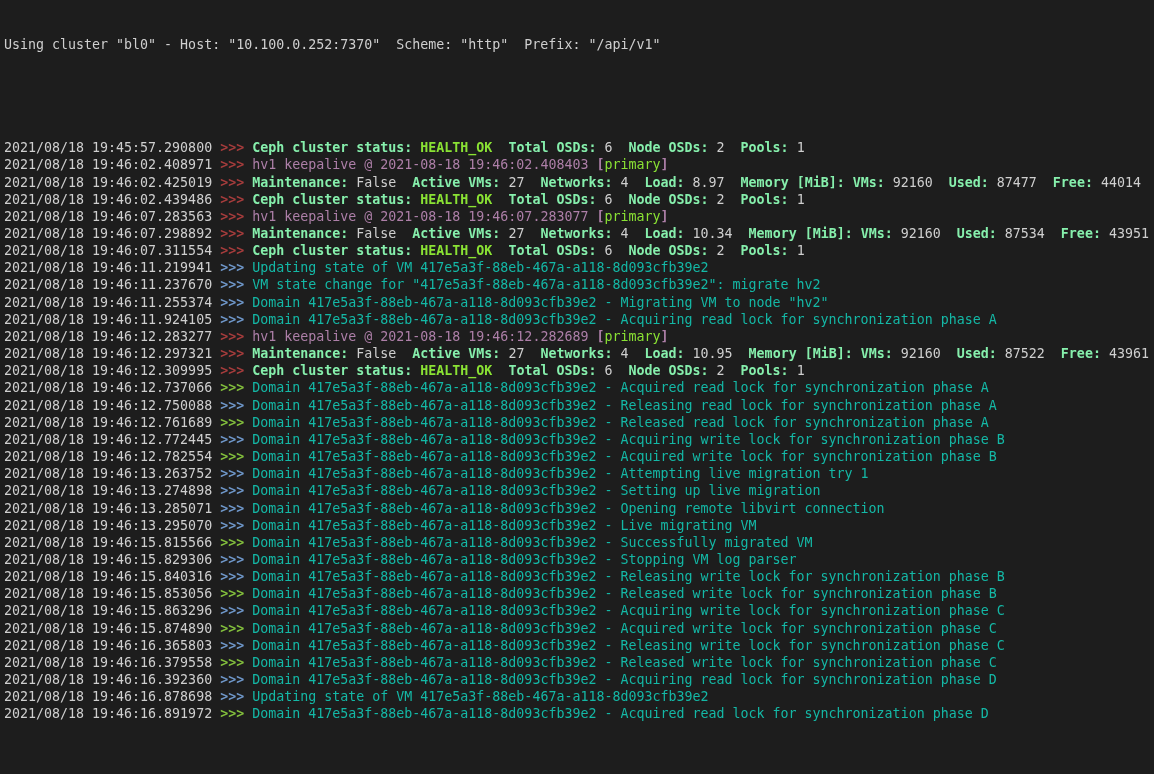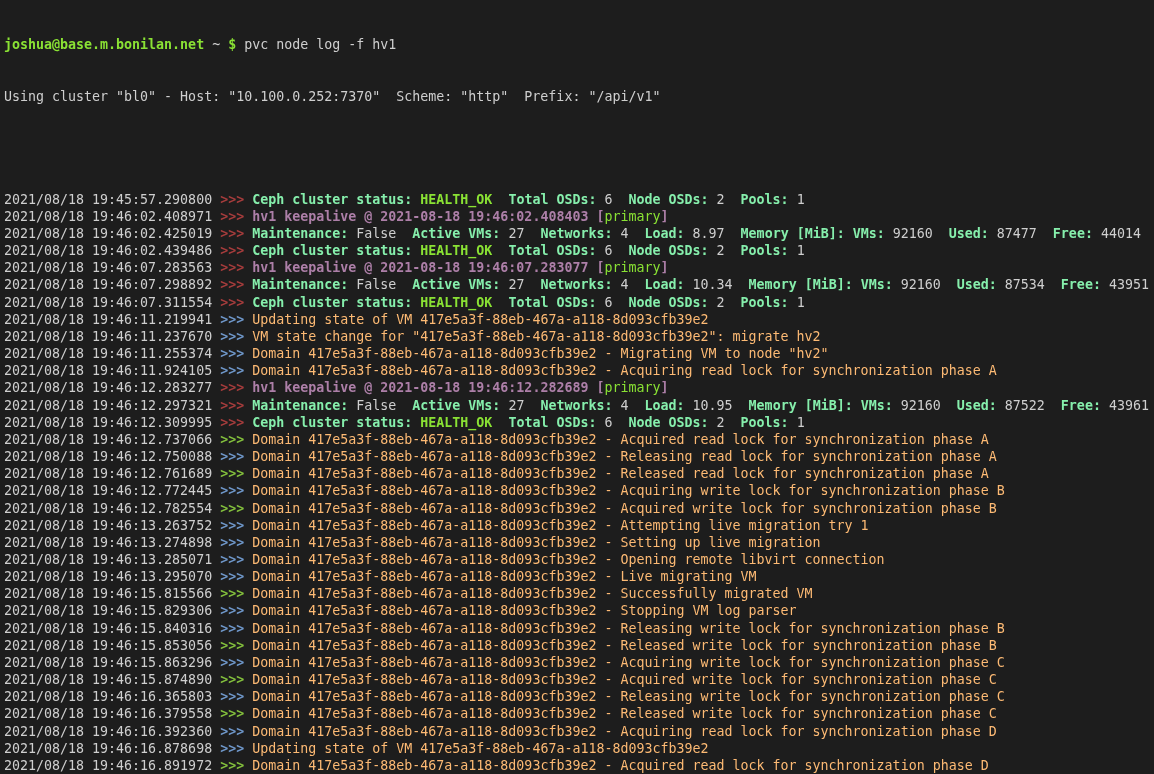--- a/index.html
+++ b/index.html
@@ -9,33 +9,32 @@
     box-sizing:border-box;
     padding:2px 0 0 4px;
     background:#1d1d1d;
     font-family:"DejaVu Sans Mono", monospace;
     font-size:13.3px;
     line-height:17.15px;
     white-space:pre;
   }
   .line{min-height:17.15px;white-space:pre;}
   .v  {color:#cfcfcf;}
-  .pl {color:#fdba74;}
+  .pl {color:#14b8a6;}
   .lb {color:#86efac;font-weight:bold;}
   .ok {color:#8ae234;font-weight:bold;}
-  .ka {color:#ad7fa8;font-weight:bold;margin-top:16px;}
+  .ka {color:#ad7fa8;font-weight:normal;margin-top:16px;}
   .br {color:#ad7fa8;font-weight:bold;}
   .pr {color:#8ae234;font-weight:normal;}
   .m-red  {color:#a53c3c;font-weight:bold;}
   .m-blue {color:#6e96c8;font-weight:bold;}
   .m-green{color:#82be3c;font-weight:bold;}
 </style>
 </head>
 <body>
 
 <div class="terminal">
-  <div class="line"><span class="ok">joshua@base.m.bonilan.net</span><span class="v"> </span><span class="v">~</span><span class="v"> </span><span class="ok">$</span><span class="v"> </span><span class="v">pvc node log -f hv1</span></div>
   <div class="line"><span class="v">Using cluster "bl0" - Host: "10.100.0.252:7370"  Scheme: "http"  Prefix: "/api/v1"</span></div>
   <div class="line"></div>
   <div><div class="line"><span class="v">2021/08/18 19:45:57.290800 </span><span class="m-red">&gt;&gt;&gt; </span><span class="lb">Ceph cluster status: </span><span class="ok">HEALTH_OK</span><span class="v">  </span><span class="lb">Total OSDs: </span><span class="v">6  </span><span class="lb">Node OSDs: </span><span class="v">2  </span><span class="lb">Pools: </span><span class="v">1</span></div><div class="line"><span class="v">2021/08/18 19:46:02.408971 </span><span class="m-red">&gt;&gt;&gt; </span><span class="ka">hv1 keepalive @ 2021-08-18 19:46:02.408403 </span><span class="br">[</span><span class="pr">primary</span><span class="br">]</span></div><div class="line"><span class="v">2021/08/18 19:46:02.425019 </span><span class="m-red">&gt;&gt;&gt; </span><span class="lb">Maintenance: </span><span class="v">False  </span><span class="lb">Active VMs: </span><span class="v">27  </span><span class="lb">Networks: </span><span class="v">4  </span><span class="lb">Load: </span><span class="v">8.97  </span><span class="lb">Memory [MiB]: </span><span class="lb">VMs: </span><span class="v">92160  </span><span class="lb">Used: </span><span class="v">87477  </span><span class="lb">Free: </span><span class="v">44014</span></div><div class="line"><span class="v">2021/08/18 19:46:02.439486 </span><span class="m-red">&gt;&gt;&gt; </span><span class="lb">Ceph cluster status: </span><span class="ok">HEALTH_OK</span><span class="v">  </span><span class="lb">Total OSDs: </span><span class="v">6  </span><span class="lb">Node OSDs: </span><span class="v">2  </span><span class="lb">Pools: </span><span class="v">1</span></div><div class="line"><span class="v">2021/08/18 19:46:07.283563 </span><span class="m-red">&gt;&gt;&gt; </span><span class="ka">hv1 keepalive @ 2021-08-18 19:46:07.283077 </span><span class="br">[</span><span class="pr">primary</span><span class="br">]</span></div><div class="line"><span class="v">2021/08/18 19:46:07.298892 </span><span class="m-red">&gt;&gt;&gt; </span><span class="lb">Maintenance: </span><span class="v">False  </span><span class="lb">Active VMs: </span><span class="v">27  </span><span class="lb">Networks: </span><span class="v">4  </span><span class="lb">Load: </span><span class="v">10.34  </span><span class="lb">Memory [MiB]: </span><span class="lb">VMs: </span><span class="v">92160  </span><span class="lb">Used: </span><span class="v">87534  </span><span class="lb">Free: </span><span class="v">43951</span></div><div class="line"><span class="v">2021/08/18 19:46:07.311554 </span><span class="m-red">&gt;&gt;&gt; </span><span class="lb">Ceph cluster status: </span><span class="ok">HEALTH_OK</span><span class="v">  </span><span class="lb">Total OSDs: </span><span class="v">6  </span><span class="lb">Node OSDs: </span><span class="v">2  </span><span class="lb">Pools: </span><span class="v">1</span></div><div class="line"><span class="v">2021/08/18 19:46:11.219941 </span><span class="m-blue">&gt;&gt;&gt; </span><span class="pl">Updating state of VM 417e5a3f-88eb-467a-a118-8d093cfb39e2</span></div><div class="line"><span class="v">2021/08/18 19:46:11.237670 </span><span class="m-blue">&gt;&gt;&gt; </span><span class="pl">VM state change for "417e5a3f-88eb-467a-a118-8d093cfb39e2": migrate hv2</span></div><div class="line"><span class="v">2021/08/18 19:46:11.255374 </span><span class="m-blue">&gt;&gt;&gt; </span><span class="pl">Domain 417e5a3f-88eb-467a-a118-8d093cfb39e2 - Migrating VM to node "hv2"</span></div><div class="line"><span class="v">2021/08/18 19:46:11.924105 </span><span class="m-blue">&gt;&gt;&gt; </span><span class="pl">Domain 417e5a3f-88eb-467a-a118-8d093cfb39e2 - Acquiring read lock for synchronization phase A</span></div><div class="line"><span class="v">2021/08/18 19:46:12.283277 </span><span class="m-red">&gt;&gt;&gt; </span><span class="ka">hv1 keepalive @ 2021-08-18 19:46:12.282689 </span><span class="br">[</span><span class="pr">primary</span><span class="br">]</span></div><div class="line"><span class="v">2021/08/18 19:46:12.297321 </span><span class="m-red">&gt;&gt;&gt; </span><span class="lb">Maintenance: </span><span class="v">False  </span><span class="lb">Active VMs: </span><span class="v">27  </span><span class="lb">Networks: </span><span class="v">4  </span><span class="lb">Load: </span><span class="v">10.95  </span><span class="lb">Memory [MiB]: </span><span class="lb">VMs: </span><span class="v">92160  </span><span class="lb">Used: </span><span class="v">87522  </span><span class="lb">Free: </span><span class="v">43961</span></div><div class="line"><span class="v">2021/08/18 19:46:12.309995 </span><span class="m-red">&gt;&gt;&gt; </span><span class="lb">Ceph cluster status: </span><span class="ok">HEALTH_OK</span><span class="v">  </span><span class="lb">Total OSDs: </span><span class="v">6  </span><span class="lb">Node OSDs: </span><span class="v">2  </span><span class="lb">Pools: </span><span class="v">1</span></div><div class="line"><span class="v">2021/08/18 19:46:12.737066 </span><span class="m-green">&gt;&gt;&gt; </span><span class="pl">Domain 417e5a3f-88eb-467a-a118-8d093cfb39e2 - Acquired read lock for synchronization phase A</span></div><div class="line"><span class="v">2021/08/18 19:46:12.750088 </span><span class="m-blue">&gt;&gt;&gt; </span><span class="pl">Domain 417e5a3f-88eb-467a-a118-8d093cfb39e2 - Releasing read lock for synchronization phase A</span></div><div class="line"><span class="v">2021/08/18 19:46:12.761689 </span><span class="m-green">&gt;&gt;&gt; </span><span class="pl">Domain 417e5a3f-88eb-467a-a118-8d093cfb39e2 - Released read lock for synchronization phase A</span></div><div class="line"><span class="v">2021/08/18 19:46:12.772445 </span><span class="m-blue">&gt;&gt;&gt; </span><span class="pl">Domain 417e5a3f-88eb-467a-a118-8d093cfb39e2 - Acquiring write lock for synchronization phase B</span></div><div class="line"><span class="v">2021/08/18 19:46:12.782554 </span><span class="m-green">&gt;&gt;&gt; </span><span class="pl">Domain 417e5a3f-88eb-467a-a118-8d093cfb39e2 - Acquired write lock for synchronization phase B</span></div><div class="line"><span class="v">2021/08/18 19:46:13.263752 </span><span class="m-blue">&gt;&gt;&gt; </span><span class="pl">Domain 417e5a3f-88eb-467a-a118-8d093cfb39e2 - Attempting live migration try 1</span></div><div class="line"><span class="v">2021/08/18 19:46:13.274898 </span><span class="m-blue">&gt;&gt;&gt; </span><span class="pl">Domain 417e5a3f-88eb-467a-a118-8d093cfb39e2 - Setting up live migration</span></div><div class="line"><span class="v">2021/08/18 19:46:13.285071 </span><span class="m-blue">&gt;&gt;&gt; </span><span class="pl">Domain 417e5a3f-88eb-467a-a118-8d093cfb39e2 - Opening remote libvirt connection</span></div><div class="line"><span class="v">2021/08/18 19:46:13.295070 </span><span class="m-blue">&gt;&gt;&gt; </span><span class="pl">Domain 417e5a3f-88eb-467a-a118-8d093cfb39e2 - Live migrating VM</span></div><div class="line"><span class="v">2021/08/18 19:46:15.815566 </span><span class="m-green">&gt;&gt;&gt; </span><span class="pl">Domain 417e5a3f-88eb-467a-a118-8d093cfb39e2 - Successfully migrated VM</span></div><div class="line"><span class="v">2021/08/18 19:46:15.829306 </span><span class="m-blue">&gt;&gt;&gt; </span><span class="pl">Domain 417e5a3f-88eb-467a-a118-8d093cfb39e2 - Stopping VM log parser</span></div><div class="line"><span class="v">2021/08/18 19:46:15.840316 </span><span class="m-blue">&gt;&gt;&gt; </span><span class="pl">Domain 417e5a3f-88eb-467a-a118-8d093cfb39e2 - Releasing write lock for synchronization phase B</span></div><div class="line"><span class="v">2021/08/18 19:46:15.853056 </span><span class="m-green">&gt;&gt;&gt; </span><span class="pl">Domain 417e5a3f-88eb-467a-a118-8d093cfb39e2 - Released write lock for synchronization phase B</span></div><div class="line"><span class="v">2021/08/18 19:46:15.863296 </span><span class="m-blue">&gt;&gt;&gt; </span><span class="pl">Domain 417e5a3f-88eb-467a-a118-8d093cfb39e2 - Acquiring write lock for synchronization phase C</span></div><div class="line"><span class="v">2021/08/18 19:46:15.874890 </span><span class="m-green">&gt;&gt;&gt; </span><span class="pl">Domain 417e5a3f-88eb-467a-a118-8d093cfb39e2 - Acquired write lock for synchronization phase C</span></div><div class="line"><span class="v">2021/08/18 19:46:16.365803 </span><span class="m-blue">&gt;&gt;&gt; </span><span class="pl">Domain 417e5a3f-88eb-467a-a118-8d093cfb39e2 - Releasing write lock for synchronization phase C</span></div><div class="line"><span class="v">2021/08/18 19:46:16.379558 </span><span class="m-green">&gt;&gt;&gt; </span><span class="pl">Domain 417e5a3f-88eb-467a-a118-8d093cfb39e2 - Released write lock for synchronization phase C</span></div><div class="line"><span class="v">2021/08/18 19:46:16.392360 </span><span class="m-blue">&gt;&gt;&gt; </span><span class="pl">Domain 417e5a3f-88eb-467a-a118-8d093cfb39e2 - Acquiring read lock for synchronization phase D</span></div><div class="line"><span class="v">2021/08/18 19:46:16.878698 </span><span class="m-blue">&gt;&gt;&gt; </span><span class="pl">Updating state of VM 417e5a3f-88eb-467a-a118-8d093cfb39e2</span></div><div class="line"><span class="v">2021/08/18 19:46:16.891972 </span><span class="m-green">&gt;&gt;&gt; </span><span class="pl">Domain 417e5a3f-88eb-467a-a118-8d093cfb39e2 - Acquired read lock for synchronization phase D</span></div></div>
   
   
 </div>
 
 </body></html>

